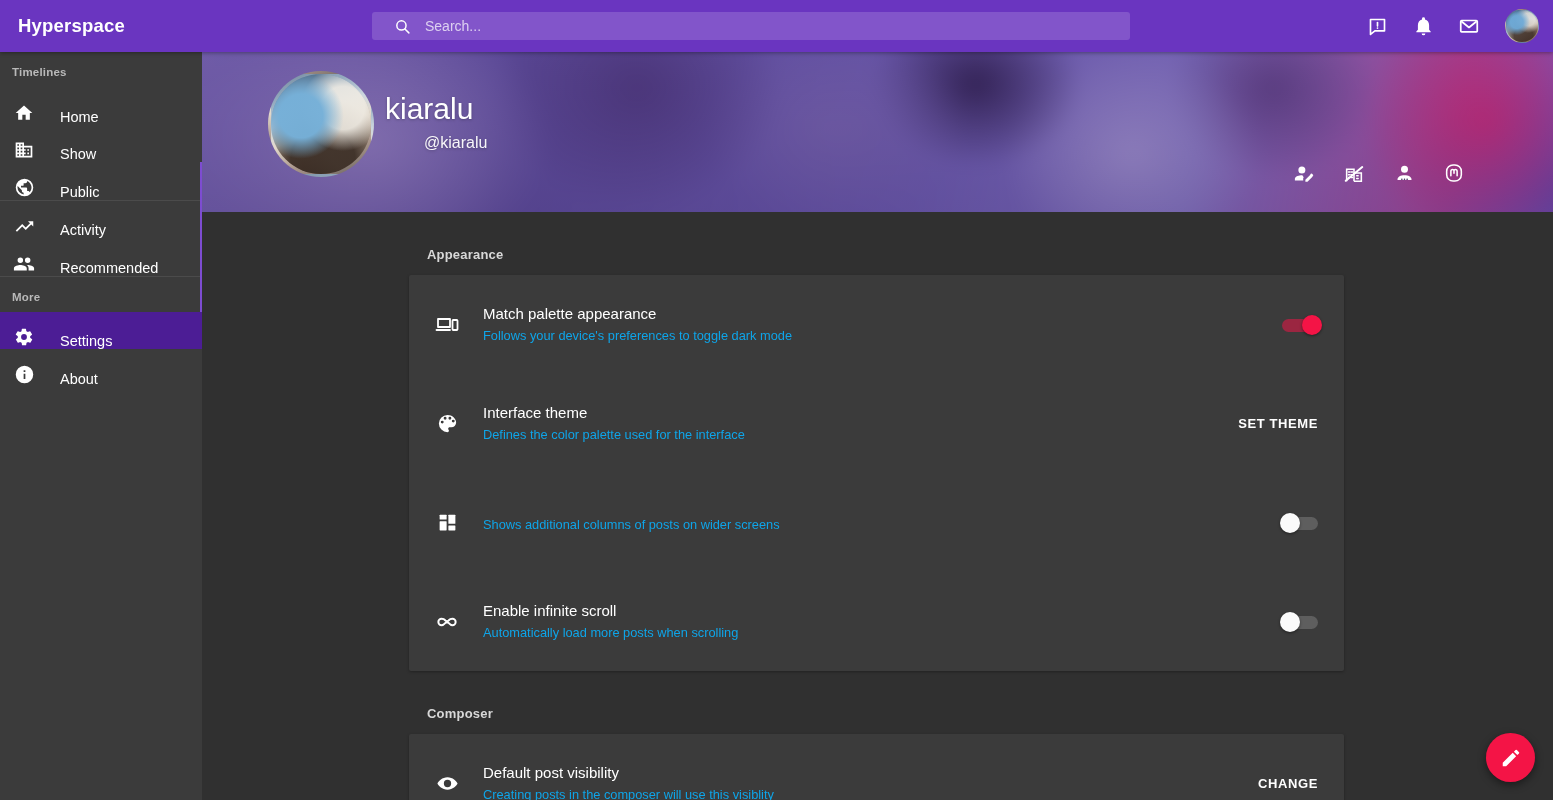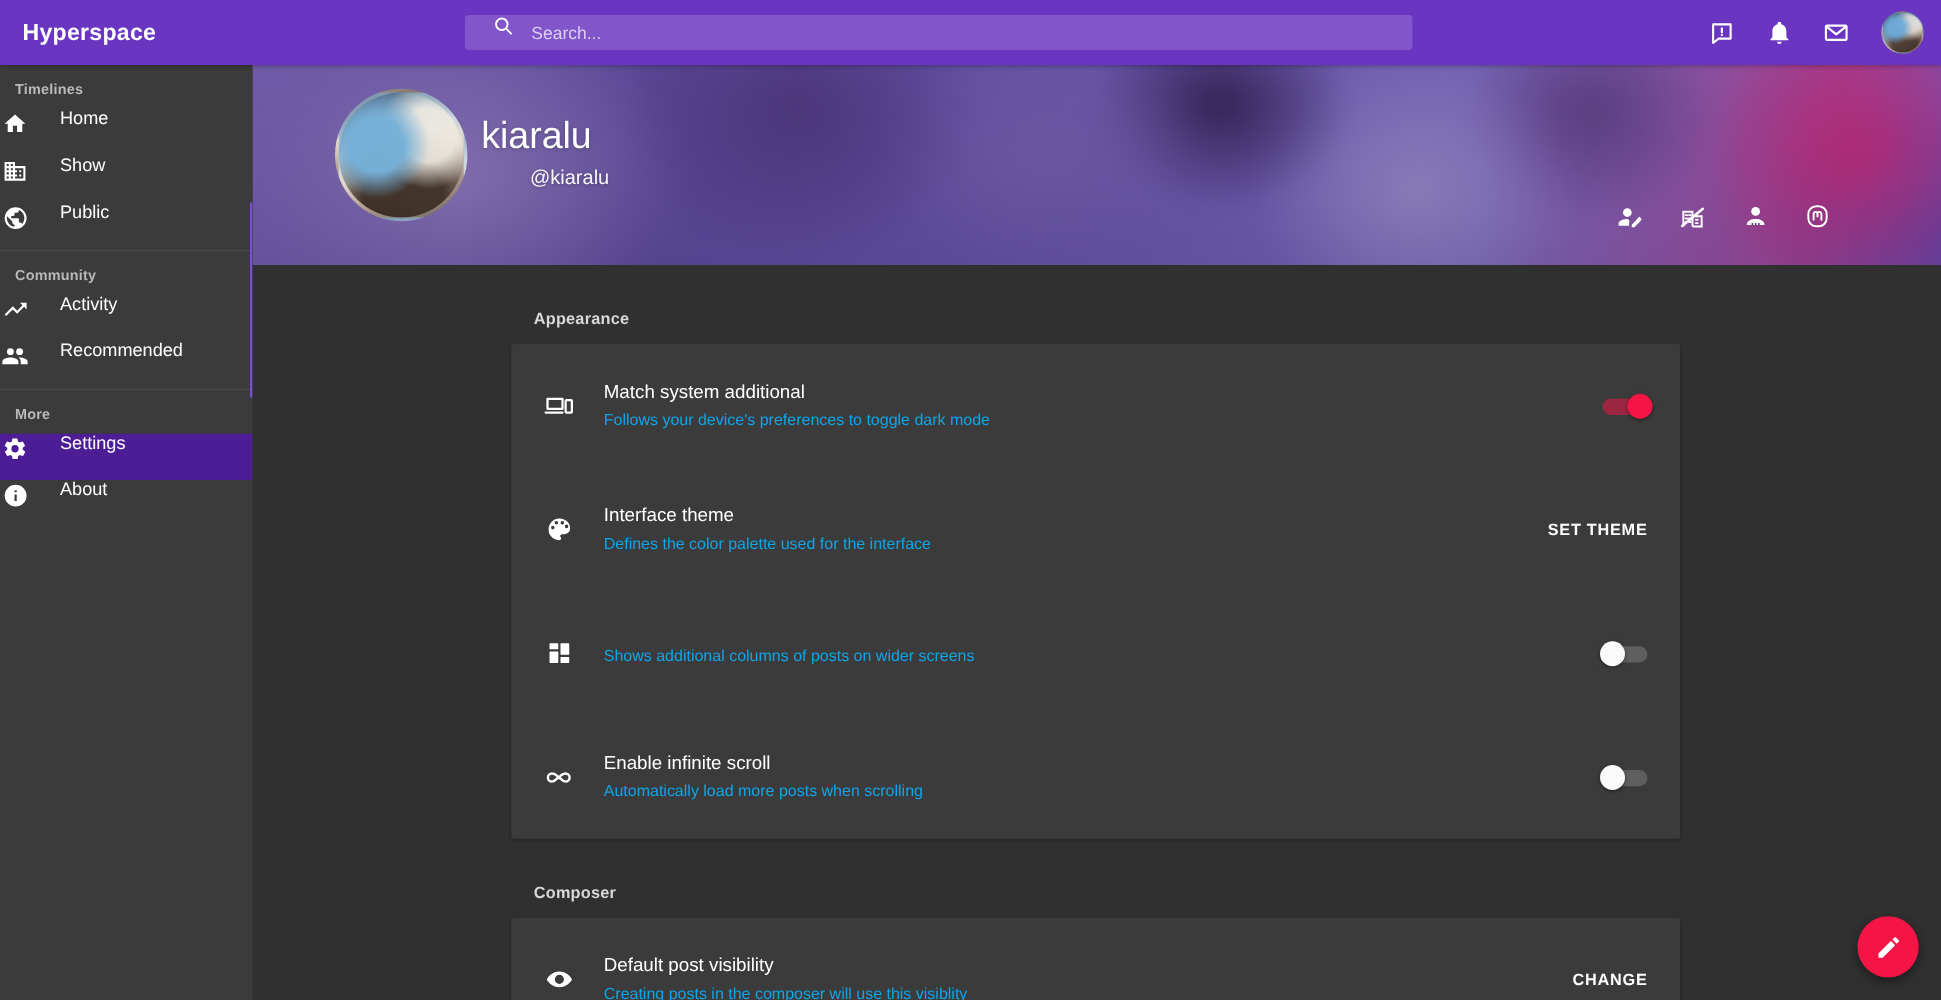--- a/index.html
+++ b/index.html
@@ -26,21 +26,21 @@
     font-size: 18.5px; font-weight: bold;
     letter-spacing: .2px;
     color: #fff;
     white-space: nowrap;
   }
   .searchwrap {
     position: absolute; left: 372px; top: 12px;
     width: 758px; height: 28px;
     background: rgba(255,255,255,.16);
     border-radius: 3px;
-    display: flex; 
+    display: flex; align-items: center;
   }
   .search-ico { margin: 0 14px 0 22px; display: flex; }
   .search-input {
     flex: 1; background: transparent; border: 0; outline: 0;
     color: #fff; font-size: 14px;
     font-family: "Liberation Sans", sans-serif;
     padding-right: 14px;
   }
   .search-input::placeholder { color: rgba(255,255,255,.72); }
 
@@ -78,21 +78,22 @@
   }
   .sb-group-label {
     font-size: 11.5px; font-weight: bold;
     color: #b9b9b9;
     padding: 14px 0 9px 12px;
     letter-spacing: .2px;
   }
   .sb-divider { height: 1px; background: #4b4b4b; }
   .sb-item {
     height: 37.5px;
-    display: flex; align-items: flex-start;
+    display: flex; align-items: flex-end;
+    padding-left: 12px;
     cursor: pointer;
     position: relative;
   }
   .sb-item.active { background: #4c1d95; }
   .sb-icon {
     width: 24px; height: 24px;
     display: flex; align-items: center; justify-content: center;
     margin-right: 24px;
     flex: 0 0 auto;
   }
@@ -301,21 +302,20 @@
       <svg width="21" height="21" viewBox="0 0 24 24" fill="#fff">
         <path d="M12 2a10 10 0 1 0 0 20 10 10 0 0 0 0-20zm-1 17.9A8 8 0 0 1 4 12c0-.6.1-1.2.2-1.8L9 15v1c0 1.1.9 2 2 2zm6.9-2.5c-.3-.8-1-1.4-1.9-1.4h-1v-3a1 1 0 0 0-1-1H8v-2h2a1 1 0 0 0 1-1V7h2a2 2 0 0 0 2-2v-.4A8 8 0 0 1 17.9 17.4z"></path>
       </svg>
     </span>
     <span class="sb-label">Public</span>
     <span class="sb-accent"></span>
   </div>
 
   <div class="sb-divider"></div>
 
-  <div class="sb-group-label">Community</div>
   <div class="sb-item">
     <span class="sb-icon">
       <svg width="21" height="21" viewBox="0 0 24 24" fill="#fff">
           <path d="M16 6l2.3 2.3-4.9 4.9-4-4L2 16.6 3.4 18l6-6 4 4 6.3-6.3L22 12V6z"></path>
         </svg>
     </span>
     <span class="sb-label">Activity</span>
   </div>
   <div class="sb-item">
     <span class="sb-icon">
@@ -399,21 +399,21 @@
 
     <div class="row">
       <span class="row-icon">
         <svg width="24" height="24" viewBox="0 0 24 24" fill="none" stroke="#fff" stroke-width="1.8" stroke-linejoin="round">
           <path d="M3 6h12v8H3z" fill="none"></path>
             <line x1="1.5" y1="17" x2="15" y2="17" stroke-linecap="round"></line>
           <rect x="17.5" y="7" width="5" height="10" rx=".7"></rect>
         </svg>
       </span>
       <span class="row-text">
-        <span class="row-title" style="display:block">Match system additional</span>
+        <span class="row-title" style="display:block">Match palette appearance</span>
         <span class="row-sub" style="display:block">Follows your device's preferences to toggle dark mode</span>
       </span>
       <span class="row-ctrl">
         <span class="switch on">
           <span class="track"></span>
           <span class="knob"></span>
         </span>
       </span>
     </div>
 

